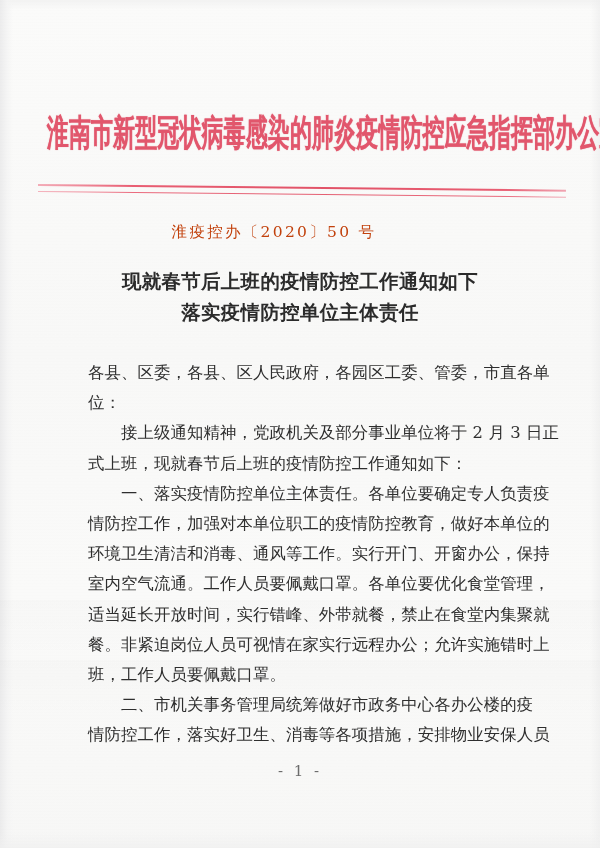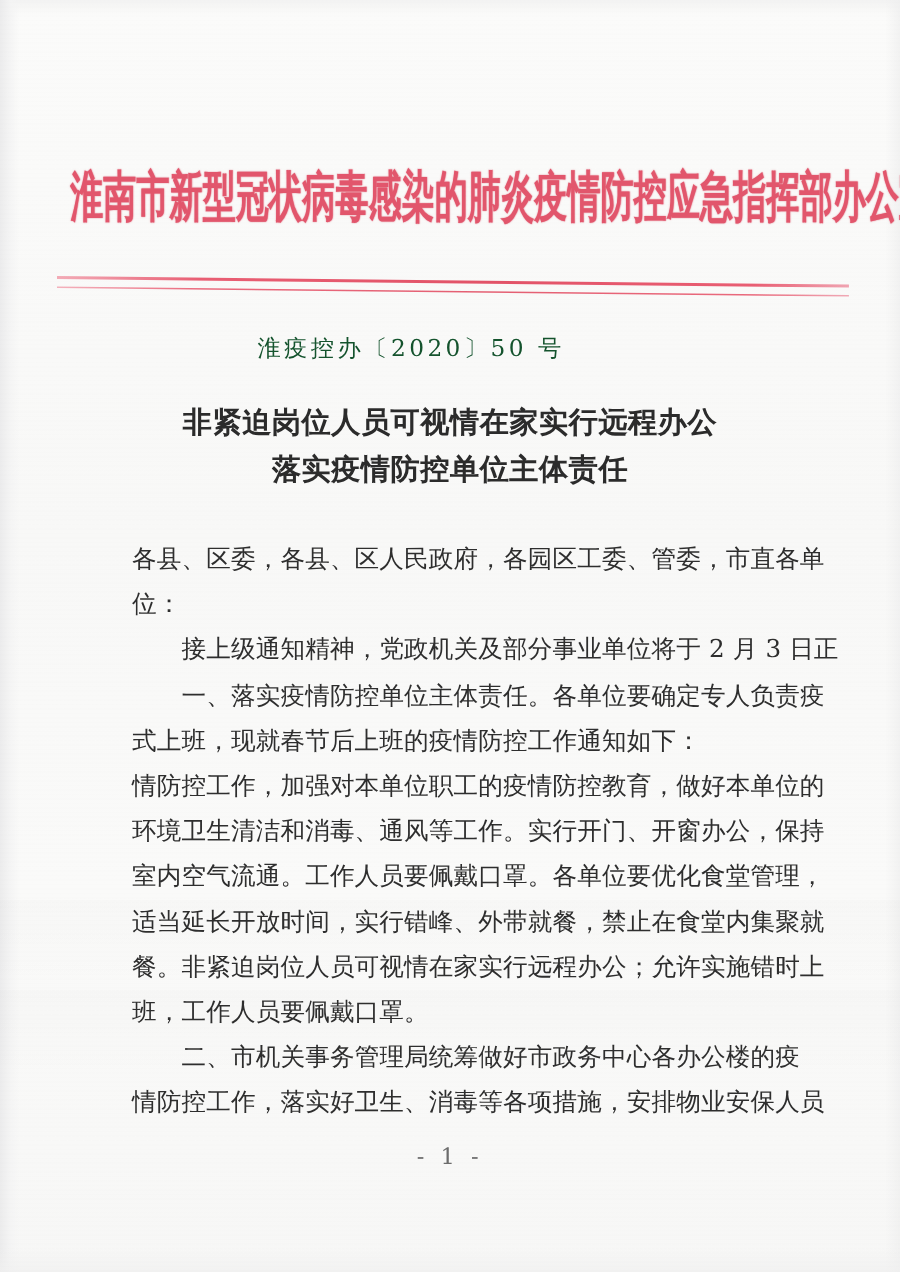--- a/index.html
+++ b/index.html
@@ -120,21 +120,21 @@
     position: absolute;
     left: 0;
     top: 222px;
     width: 600px;
     text-align: center;
     padding-right: 52px;
     box-sizing: border-box;
     font-family: "DejaVu Serif", "Liberation Serif", serif;
     font-size: 15.5px;
     letter-spacing: 2.3px;
-    color: #14532d;
+    color: #c2410c;
   }
 
   
   .doc-title {
     position: absolute;
     left: 90px;
     top: 266px;
     width: 420px;
     text-align: center;
     font-family: "DejaVu Serif", "Liberation Serif", serif;
@@ -210,30 +210,30 @@
   </div>
 
   <div class="red-rule-wrap">
     <div class="red-rule r1"></div>
     <div class="red-rule r2"></div>
   </div>
 
   <div class="doc-number">淮疫控办〔2020〕50 号</div>
 
   <div class="doc-title">
-    <span class="line">非紧迫岗位人员可视情在家实行远程办公</span>
+    <span class="line">现就春节后上班的疫情防控工作通知如下</span>
     <span class="line">落实疫情防控单位主体责任</span>
   </div>
 
   <div class="body-block">
     <span class="body-line">各县、区委，各县、区人民政府，各园区工委、管委，市直各单</span>
     <span class="body-line">位：</span>
     <span class="body-line indent">接上级通知精神，党政机关及部分事业单位将于 2 月 3 日正</span>
+    <span class="body-line">式上班，现就春节后上班的疫情防控工作通知如下：</span>
     <span class="body-line indent">一、落实疫情防控单位主体责任。各单位要确定专人负责疫</span>
-    <span class="body-line">式上班，现就春节后上班的疫情防控工作通知如下：</span>
     <span class="body-line">情防控工作，加强对本单位职工的疫情防控教育，做好本单位的</span>
     <span class="body-line">环境卫生清洁和消毒、通风等工作。实行开门、开窗办公，保持</span>
     <span class="body-line">室内空气流通。工作人员要佩戴口罩。各单位要优化食堂管理，</span>
     <span class="body-line">适当延长开放时间，实行错峰、外带就餐，禁止在食堂内集聚就</span>
     <span class="body-line">餐。非紧迫岗位人员可视情在家实行远程办公；允许实施错时上</span>
     <span class="body-line">班，工作人员要佩戴口罩。</span>
     <span class="body-line indent">二、市机关事务管理局统筹做好市政务中心各办公楼的疫</span>
     <span class="body-line">情防控工作，落实好卫生、消毒等各项措施，安排物业安保人员</span>
   </div>
 

